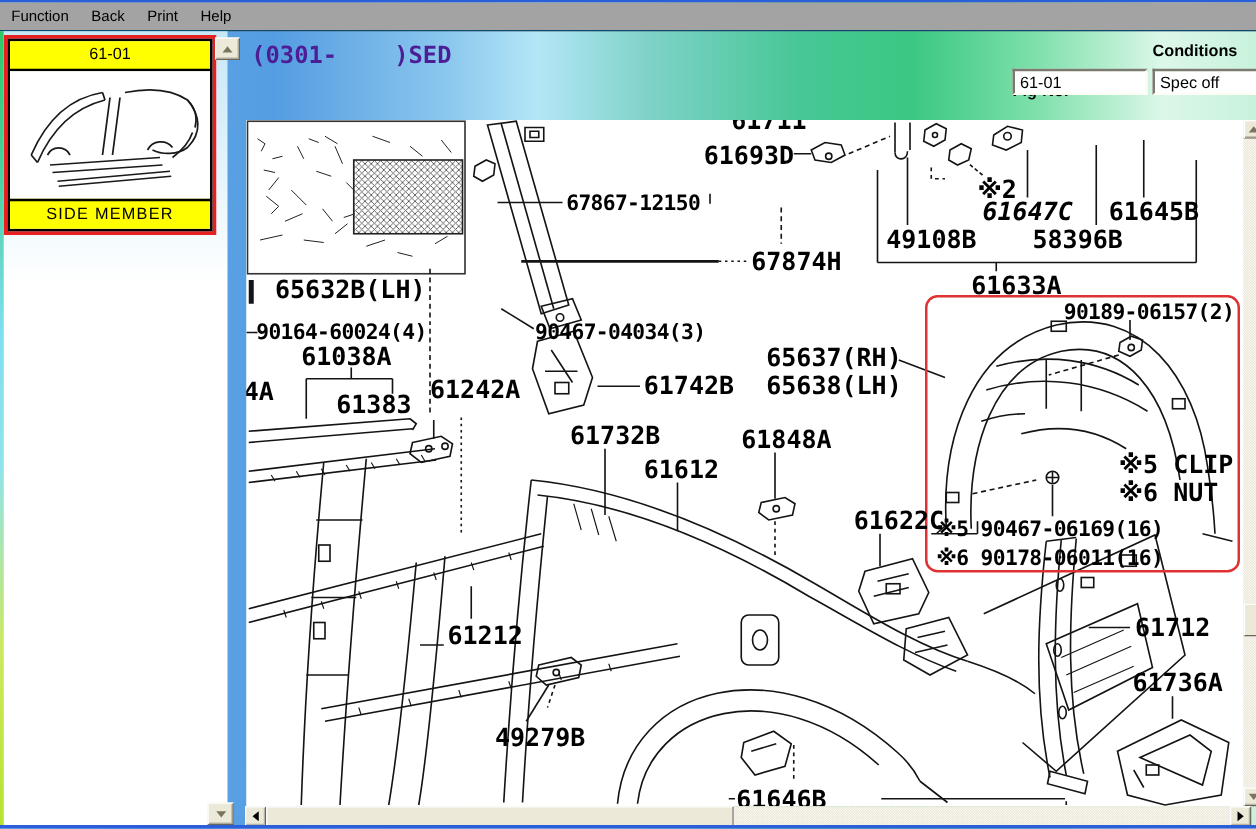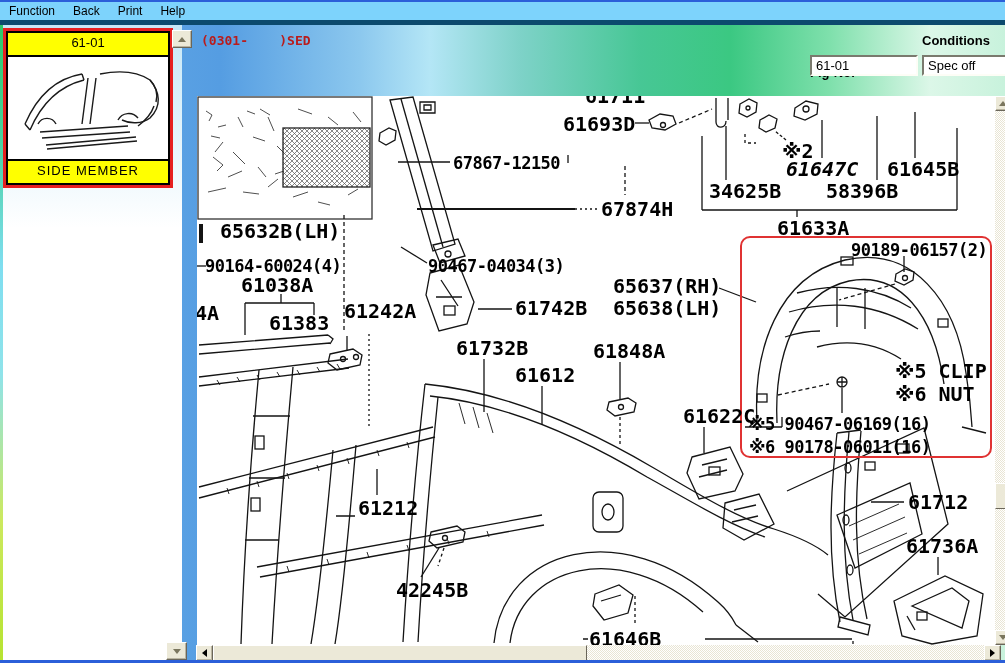--- a/index.html
+++ b/index.html
@@ -8,25 +8,25 @@
     font-family:"Liberation Sans",sans-serif;
     background:linear-gradient(90deg,#9fd4ee 0px,#64a9e6 70px,#559de2 220px,#8cc8ee 360px,#b4e6f6 430px,#7ed2c8 520px,#47c795 640px,#3bc882 730px,#7fe0ac 830px,#dcf7e8 930px,#c8f2dc 1005px);
   }
   .abs{position:absolute;}
   
   #top-border{left:0;top:0;width:1005px;height:2px;background:#2b5fd9;}
   #bottom-border{left:0;top:660px;width:1005px;height:3px;background:#2b5fd9;}
   #left-strip{left:0;top:25px;width:3px;height:635px;
     background:linear-gradient(180deg,#2ec868 0%,#49d1a0 18%,#7fdef0 38%,#8fe3ea 55%,#cce95e 78%,#b6e330 100%);}
   
-  #menubar{left:0;top:2px;width:1005px;height:23px;background:#7dd3fc;border-bottom:5px solid #0c4a6e;
-    display:flex;align-items:flex-end;padding-left:7px;box-sizing:border-box;}
+  #menubar{left:0;top:2px;width:1005px;height:23px;background:#a3a3a3;border-bottom:1px solid #0c4a6e;
+    display:flex;align-items:center;padding-left:7px;box-sizing:border-box;}
   .menu-item{font-size:12px;color:#000;margin-right:14px;padding:2px 2px;cursor:default;}
   
-  #spec-code{left:201px;top:33px;font-family:"DejaVu Sans Mono",monospace;font-weight:bold;font-size:13px;color:#b91c1c;white-space:pre;}
+  #spec-code{left:201px;top:33px;font-family:"DejaVu Sans Mono",monospace;font-weight:bold;font-size:19px;color:#4c1d95;white-space:pre;}
   .hdr-label{font-weight:bold;font-size:13px;color:#000;}
   #fig-no-label{left:810px;top:33px;margin-top:32px;}
   #conditions-label{left:922px;top:33px;}
   .hdr-input{height:21px;background:#fff;border:2px solid;border-color:#7a7a6e #fdfdf6 #fdfdf6 #7a7a6e;
     box-sizing:border-box;font-size:13px;color:#000;padding:1px 4px;font-family:"Liberation Sans",sans-serif;}
   #fig-no-input{left:810px;top:55px;width:108px;}
   #conditions-input{left:922px;top:55px;width:88px;}
   
   #sidebar{left:3px;top:25px;width:179px;height:635px;
     background:linear-gradient(180deg,#c6e7f6 0%,#daf0fa 12%,#ffffff 32%,#ffffff 100%);}
@@ -280,21 +280,21 @@
 
   <div id="highlight-box"></div>
   <div id="part-labels">
       <div class="part" style="left: 388px; top: -10px;">61711</div>
       <div class="part" style="left: 366px; top: 18px;">61693D</div>
       <div class="part small" style="left: 256px; top: 57px;">67867-12150</div>
       <div class="part" style="left: 404px; top: 103px;">67874H</div>
       <div class="part" style="left: 585px; top: 45px;">※2</div>
       <div class="part" style="left: 589px; top: 63px; font-style: italic;">61647C</div>
       <div class="part" style="left: 690px; top: 63px;">61645B</div>
-      <div class="part" style="left: 512px; top: 85px;">34625B</div>
+      <div class="part" style="left: 512px; top: 85px;">49108B</div>
       <div class="part" style="left: 629px; top: 85px;">58396B</div>
       <div class="part" style="left: 580px; top: 122px;">61633A</div>
       <div class="part small" style="left: 654px; top: 144px;">90189-06157(2)</div>
       <div class="part" style="left: 23px; top: 125px;">65632B(LH)</div>
       <div class="part small" style="left: 8px; top: 160px;">90164-60024(4)</div>
       <div class="part" style="left: 44px; top: 179px;">61038A</div>
       <div class="part" style="left: -2px; top: 207px;">4A</div>
       <div class="part" style="left: 72px; top: 217px;">61383</div>
       <div class="part" style="left: 147px; top: 205px;">61242A</div>
       <div class="part small" style="left: 231px; top: 160px;">90467-04034(3)</div>
@@ -305,21 +305,21 @@
       <div class="part" style="left: 396px; top: 245px;">61848A</div>
       <div class="part" style="left: 318px; top: 269px;">61612</div>
       <div class="part" style="left: 486px; top: 310px;">61622C</div>
       <div class="part" style="left: 698px; top: 265px;">※5 CLIP</div>
       <div class="part" style="left: 698px; top: 288px;">※6 NUT</div>
       <div class="part small" style="left: 552px; top: 318px;">※5 90467-06169(16)</div>
       <div class="part small" style="left: 552px; top: 341px;">※6 90178-06011(16)</div>
       <div class="part" style="left: 161px; top: 402px;">61212</div>
       <div class="part" style="left: 711px; top: 396px;">61712</div>
       <div class="part" style="left: 709px; top: 440px;">61736A</div>
-      <div class="part" style="left: 199px; top: 484px;">42245B</div>
+      <div class="part" style="left: 199px; top: 484px;">49279B</div>
       <div class="part" style="left: 392px; top: 533px;">61646B</div>
     </div>
 </div>
 
 <div class="abs sb-track" id="vscroll">
   <div class="sb-btn" id="vscroll-up">
       <span class="tri-up"></span>
     </div>
   <div class="sb-track" id="vscroll-track"></div>
   <div id="vscroll-thumb"></div>

